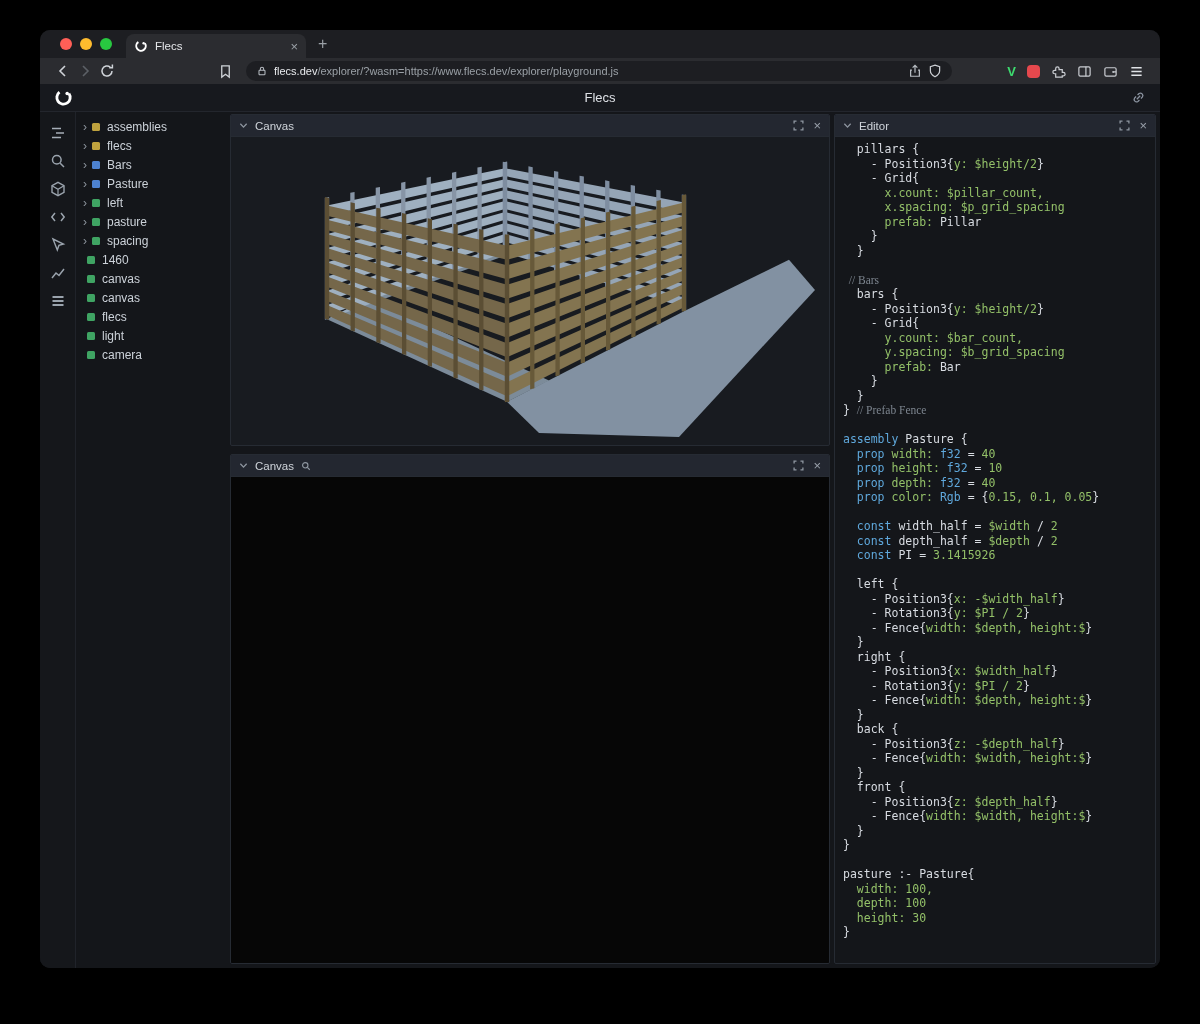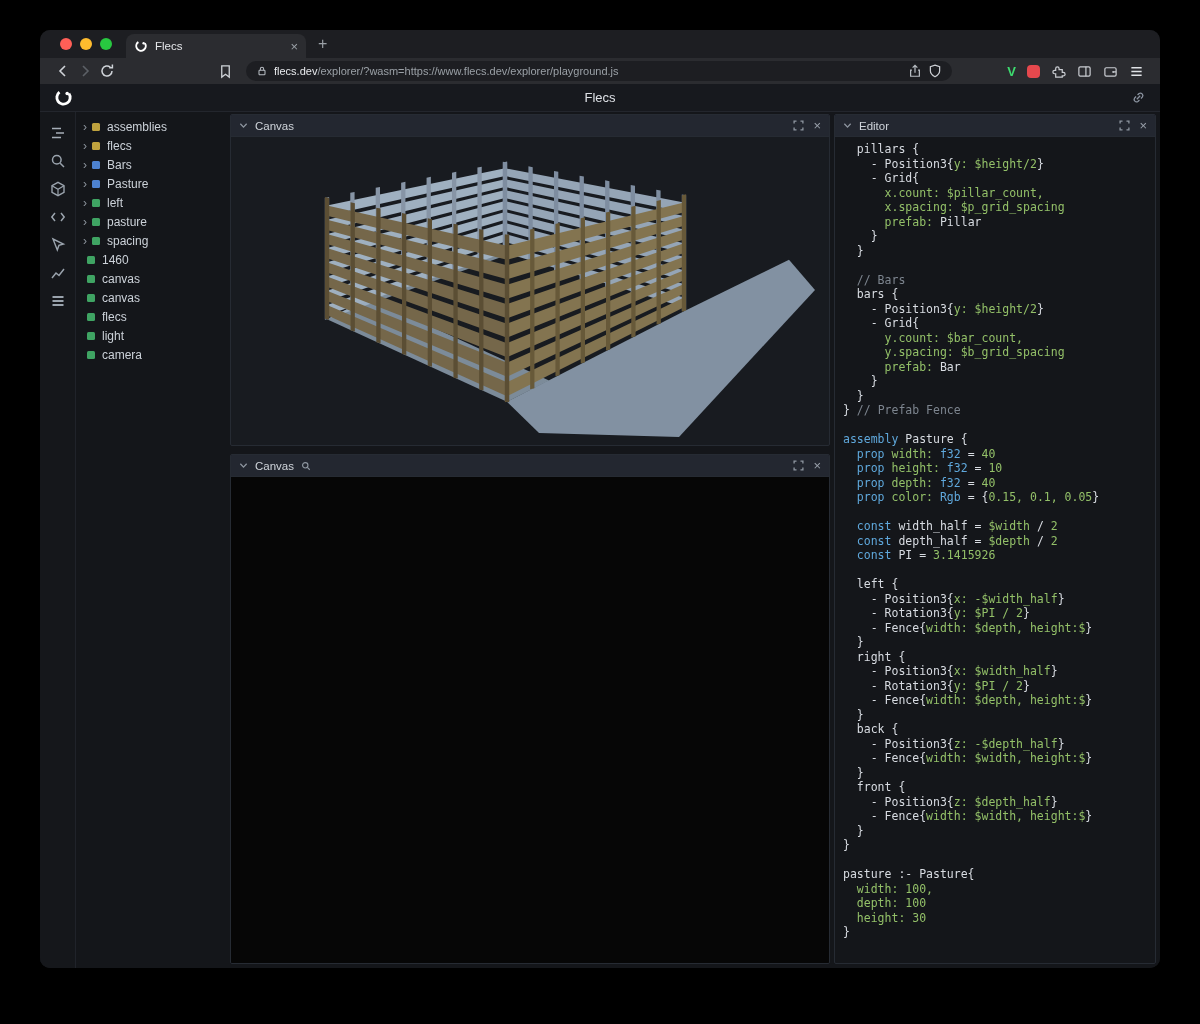--- a/index.html
+++ b/index.html
@@ -53,21 +53,21 @@
   .canvas-view{position:relative;width:100%;height:308px;background:linear-gradient(180deg,#b4d3e6 0%,#cbdde9 20%,#e2e9ec 38%,#eaebe8 52%,#ececе9 75%,#ececea 100%);}
   .canvas-view svg{position:absolute;inset:0;width:100%;height:100%;}
   .panel-search{left:190px;top:342px;width:600px;height:510px;}
   .search-view{width:100%;height:486px;background:#060606;}
   .panel-editor{left:794px;top:2px;width:322px;height:850px;background:#14161a;}
   .code{padding:5px 0 0 8px;font-family:"DejaVu Sans Mono",monospace;font-size:11.5px;line-height:14.5px;white-space:pre;overflow:hidden;height:826px;}
   .code-line{height:14.5px;}
   .tok-p{color:#d8dce2;margin-top:23px;}
   .tok-k{color:#5fa8dc;}
   .tok-g{color:#93c068;}
-  .tok-c{color:#7d858f;}
+  .tok-c{color:#7d858f;font-family:Liberation Serif, serif;}
 
   svg.ic{display:block;}
 </style>
 </head>
 <body>
 
 <div class="stage">
   <div class="window">
 
     <div class="tabstrip">

